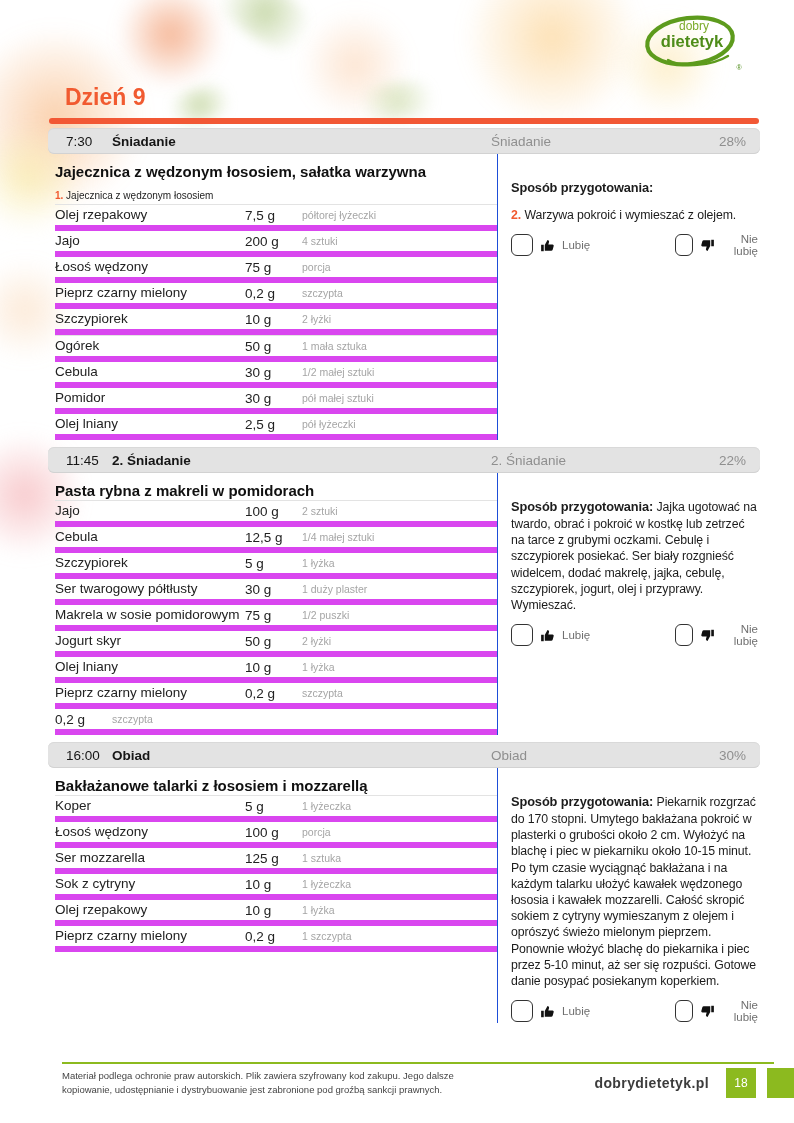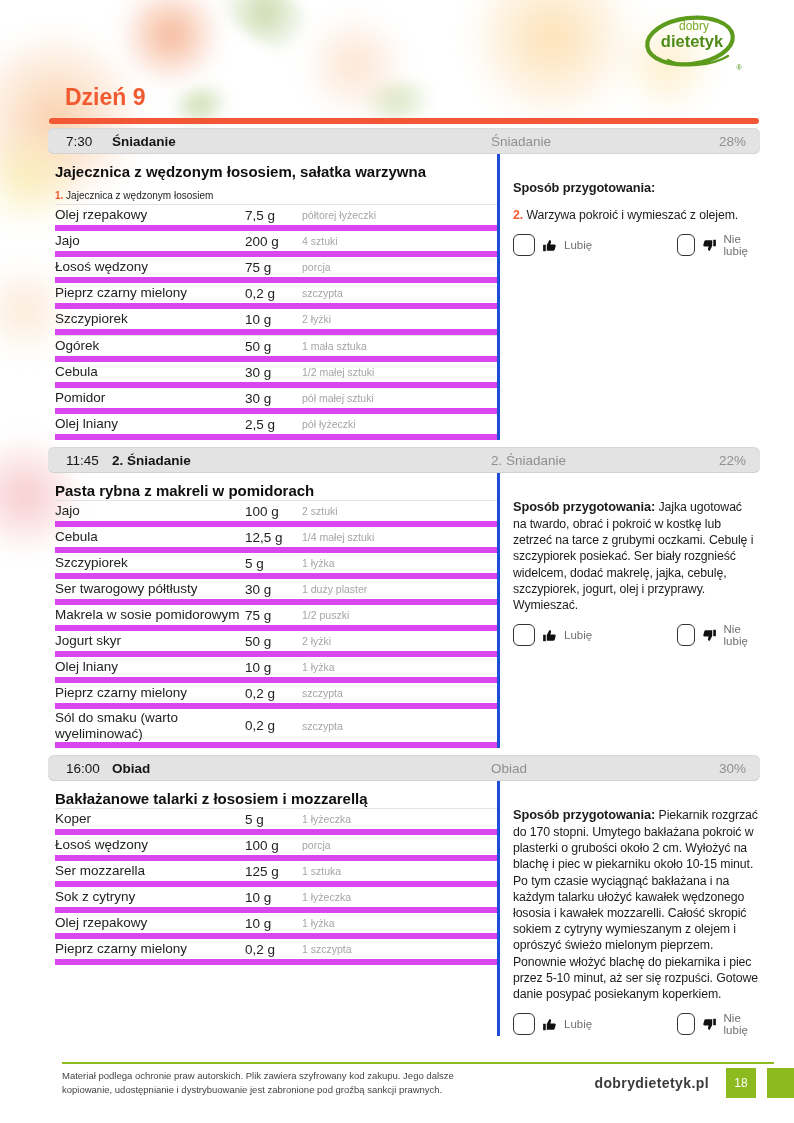--- a/index.html
+++ b/index.html
@@ -28,33 +28,33 @@
   .accent-bar{height:6px;width:710px;margin-left:1px;background:#f25835;border-radius:3px;margin-bottom:4px;}
   
   .meal-header{display:flex;align-items:center;height:26px;background:#e3e3e3;
                padding:0 14px 0 18px;font-size:13.5px;box-shadow:inset 0 -1px 0 #d2d2d2, inset 0 1px 0 #d9d9d9;border-radius:6px;}
   .mh-time{width:46px;color:#161616;}
   .mh-name{flex:1;font-weight:bold;color:#161616;}
   .mh-label{width:215px;color:#8f8f8f;}
   .mh-pct{width:40px;text-align:right;color:#8f8f8f;}
   .meal-body{display:flex;margin-bottom:7px;}
   .col-left{width:449px;box-sizing:border-box;padding-left:7px;}
-  .col-right{flex:1;border-left:3px solid #1d4ed8;box-sizing:border-box;padding:26px 2px 0 13px;}
+  .col-right{flex:1;border-left:1px solid #1d4ed8;box-sizing:border-box;padding:26px 2px 0 13px;}
   h2.dish-title{margin:9px 0 1px 0;font-size:15px;font-weight:bold;color:#101010;}
   h3.group-head{margin:10px 0 3px 0;font-size:10px;font-weight:normal;color:#1d1d1d;}
   .gnum{color:#f15a30;font-weight:bold;}
   .ing-table{border-top:1px solid #e3e3e3;}
   .ing-row{display:flex;align-items:center;min-height:18px;padding:1px 0;border-bottom:6px solid #d946ef;}
   .ing-name{width:190px;font-size:13.5px;color:#222;line-height:1.15;}
   .ing-amt{width:57px;font-size:13.5px;color:#222;}
   .ing-measure{flex:1;font-size:10.5px;color:#a5a5a5;}
   .prep-text{margin:0 0 10px 0;font-size:12.3px;line-height:1.32;color:#1c1c1c;letter-spacing:-.1px;}
   .prep-head{font-weight:bold;font-size:12.8px;}
   .step-num{color:#f15a30;font-weight:bold;}
-  .vote-row{display:flex;gap:85px;align-items:center;margin-top:5px;}
+  .vote-row{display:flex;gap:85px;align-items:center;margin-top:5px;text-align:right;}
   .vote{display:flex;align-items:center;gap:7px;}
   .checkbox{width:20px;height:20px;border:1.6px solid #333;border-radius:6px;background:#fff;display:inline-block;}
   .thumb{display:inline-flex;width:15px;height:15px;}
   .vote-label{font-size:11.5px;color:#6f6f6f;}
   
   .footer{position:absolute;left:14px;top:1062px;width:794px;z-index:1;}
   .footer-line{margin-left:48px;width:712px;height:2px;background:#8cba1f;}
   .footer-row{display:flex;align-items:center;margin-top:4px;}
   .footer-copy{margin-left:48px;width:400px;font-size:9.5px;line-height:1.5;color:#454545;}
   .footer-site{margin-left:auto;font-size:14px;font-weight:bold;color:#3c3c3c;letter-spacing:.4px;}
@@ -231,21 +231,20 @@
                   <span class="ing-name">Olej lniany</span>
                   <span class="ing-amt">10 g</span>
                   <span class="ing-measure">1 łyżka</span>
                 </div>
                 <div class="ing-row">
                   <span class="ing-name">Pieprz czarny mielony</span>
                   <span class="ing-amt">0,2 g</span>
                   <span class="ing-measure">szczypta</span>
                 </div>
                 <div class="ing-row">
-                  <span class="ing-name">Sól do smaku (warto wyeliminować)</span>
                   <span class="ing-amt">0,2 g</span>
                   <span class="ing-measure">szczypta</span>
                 </div>
               </div>
             </div>
             <div class="col-right">
               <p class="prep-text"><strong class="prep-head">Sposób przygotowania:</strong> Jajka ugotować na twardo, obrać i pokroić w kostkę lub zetrzeć na tarce z grubymi oczkami. Cebulę i szczypiorek posiekać. Ser biały rozgnieść widelcem, dodać makrelę, jajka, cebulę, szczypiorek, jogurt, olej i przyprawy. Wymieszać.</p>
               <div class="vote-row">
                 <div class="vote">
                   <span class="checkbox"></span>

